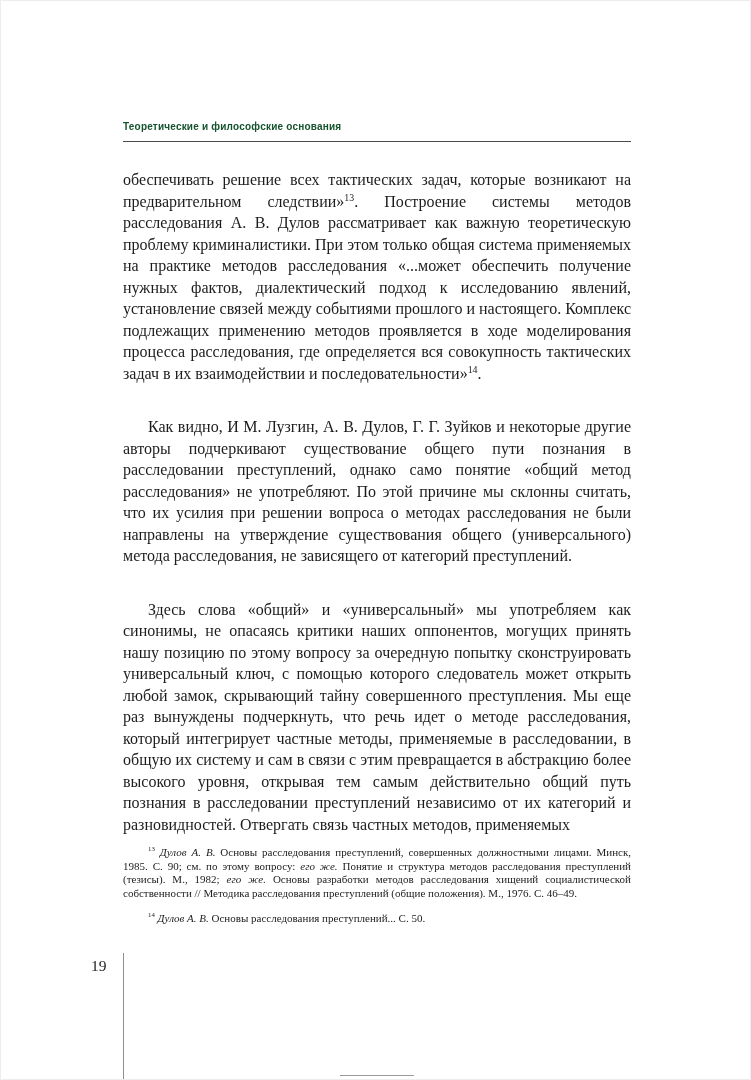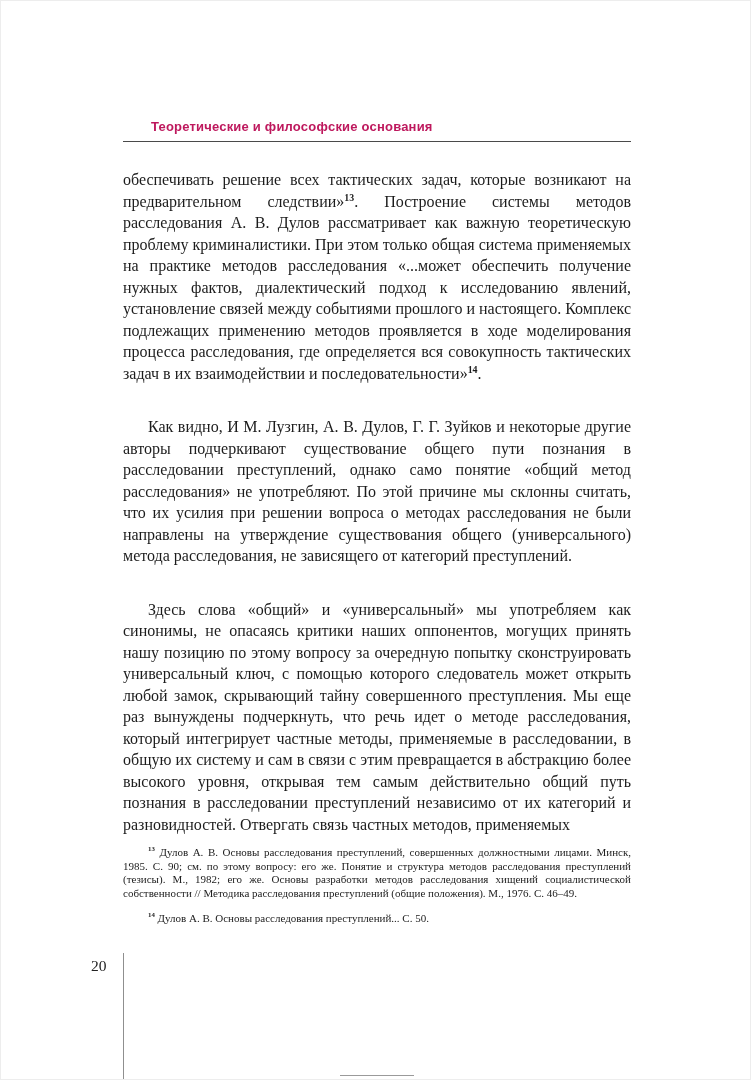--- a/index.html
+++ b/index.html
@@ -20,26 +20,25 @@
     color: #1c1c1c;
   }
   .content {
     position: absolute;
     left: 122px;
     top: 118px;
     width: 508px;
   }
   .running-head {
     font-family: "Liberation Sans", sans-serif;
-    font-size: 13px;
+    font-size: 10px;
     font-weight: bold;
     line-height: 16px;
-    color: #be185d;
+    color: #14532d;
     letter-spacing: 0.2px;
-    margin-left: 28px;
   }
   .head-rule {
     border: none;
     border-top: 1px solid #4a4a4a;
     margin: 6px 0 0 0;
     width: 508px;
   }
   .body-text {
     margin-top: 27px;
     font-size: 16px;
@@ -50,23 +49,23 @@
     margin: 0;
   }
   .para.indent {
     text-indent: 25px;
     margin-top: 32px;
   }
   .run-sup {
     vertical-align: super;
     font-size: 0.62em;
     line-height: 0;
-    font-weight: bold;
   }
   .run-italic {
+    font-style: italic;
   }
   .footnotes {
     margin-top: 11px;
     font-size: 11px;
     line-height: 13.7px;
     text-align: justify;
     color: #222222;
   }
   .footnote {
     margin: 0;
@@ -118,19 +117,19 @@
       <p class="para indent"><span>Здесь слова «общий» и «универсальный» мы употребляем как синонимы, не опасаясь критики наших оппонентов, могущих принять нашу позицию по этому вопросу за очередную попытку сконструировать универсальный ключ, с помощью которого следователь может открыть любой замок, скрывающий тайну совершенного преступления. Мы еще раз вынуждены подчеркнуть, что речь идет о методе расследования, который интегрирует частные методы, применяемые в расследовании, в общую их систему и сам в связи с этим превращается в абстракцию более высокого уровня, открывая тем самым действительно общий путь познания в расследовании преступлений независимо от их категорий и разновидностей. Отвергать связь частных методов, применяемых</span></p>
     </div>
 
     <div class="footnotes">
       <p class="footnote"><span class="run-sup">13</span><span> </span><span class="run-italic">Дулов А. В.</span><span> Основы расследования преступлений, совершенных должностными лицами. Минск, 1985. С. 90; см. по этому вопросу: </span><span class="run-italic">его же.</span><span> Понятие и структура методов расследования преступлений (тезисы). М., 1982; </span><span class="run-italic">его же.</span><span> Основы разработки методов расследования хищений социалистической собственности // Методика расследования преступлений (общие положения). М., 1976. С. 46–49.</span></p>
       <p class="footnote"><span class="run-sup">14</span><span> </span><span class="run-italic">Дулов А. В.</span><span> Основы расследования преступлений... С. 50.</span></p>
     </div>
 
   </div>
 
-  <div class="page-number">20</div>
+  <div class="page-number">19</div>
 
   <div class="left-vertical-rule"></div>
 
   <div class="bottom-edge-mark"></div>
 
 </div>
 
 </body></html>

